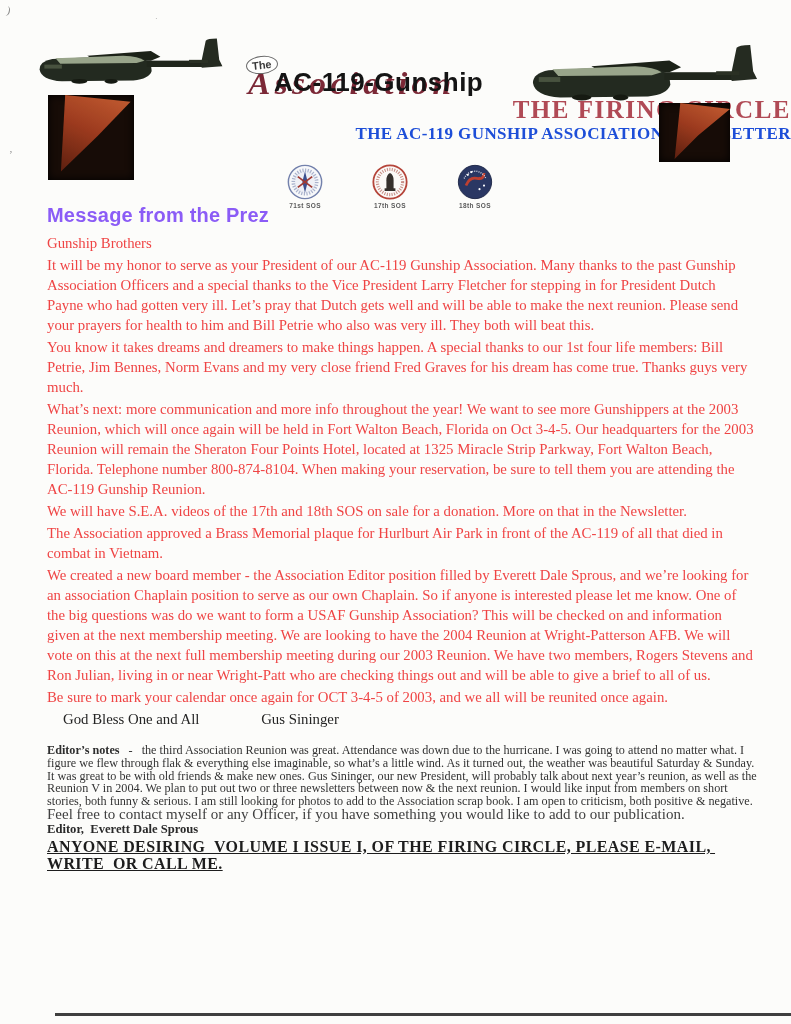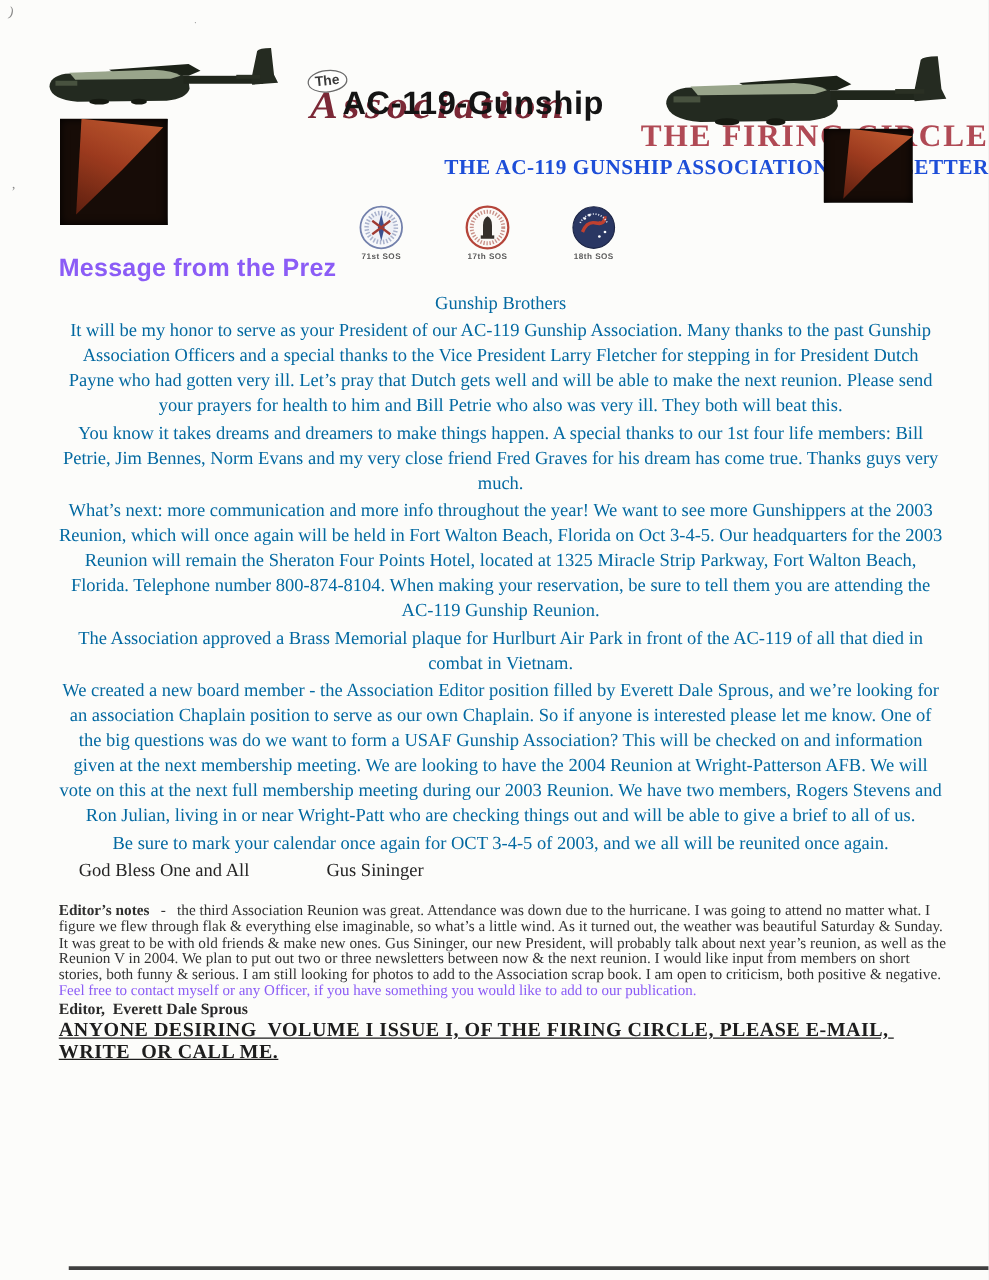--- a/index.html
+++ b/index.html
@@ -56,30 +56,30 @@
   
   .content { position:absolute; left:47px; top:194px; width:707px; }
   .issue-line {
     font:600 12.5px "Liberation Sans", sans-serif; color:#24365e;
     white-space:pre-wrap; margin:0;
   }
   .heading {
     margin:10px 0 0 0; font:800 20px "Liberation Sans", sans-serif;
     color:#3c5b96; letter-spacing:.2px;
   }
-  .content p.body { margin:2px 0 0 0; font-size:14.8px; line-height:20px; color:#0369a1;text-align:center; }
+  .content p.body { margin:2px 0 0 0; font-size:14.8px; line-height:20px; color:#ef4444; }
   .salutation { margin-top:6px !important; }
   .closing-line { margin:2px 0 0 16px; font-size:14.8px; line-height:20px; color:#242424; }
   .closing-line .sig { margin-left:58px; }
   
   .editor-block { margin-top:15px; width:716px; }
   .notes { margin:0; font-size:12.2px; line-height:12.8px; color:#333; }
   .notes .label { font-weight:700; color:#2e2e2e; }
   .notes .dash { margin:0 9px; }
-  .contact-line { margin:0; font-size:12px; line-height:13px; color:#8b5cf6; }
+  .contact-line { margin:0; font-size:15px; line-height:13px; color:#404040; }
   .byline { margin:1px 0 0 0; font-size:12.6px; line-height:14px; font-weight:700;
             color:#2a2a2a; white-space:pre-wrap; }
   .callout { margin:2px 0 0 0; font-size:16px; line-height:17px; font-weight:700;
              color:#1d1d1d; letter-spacing:.4px; text-decoration:underline;
              white-space:pre-wrap; }
   
   .scan-line { position:absolute; left:55px; right:0; top:1013px; height:3px;
                background:#3f3f3f; filter:blur(.4px); }
   .speck { position:absolute; color:#8a8a8a; font-size:11px; }
   .speck1 { left:7px; top:4px; transform:rotate(14deg); }
@@ -165,20 +165,21 @@
     </div>
   </div>
 
   <div class="content">
     <h2 class="heading" style="color: #8b5cf6;">Message from the Prez</h2>
 
     <p class="body salutation">Gunship Brothers</p>
     <p class="body">It will be my honor to serve as your President of our AC-119 Gunship Association.  Many thanks to the past Gunship Association Officers and a special thanks to the Vice President Larry Fletcher for stepping in for President Dutch Payne who had gotten very ill.  Let’s pray that Dutch gets well and will be able to make the next reunion.  Please send your prayers for health to him and Bill Petrie who also was very ill. They both will beat this.</p>
     <p class="body">You know it takes dreams and dreamers to make things happen. A special thanks to our 1st four life members: Bill Petrie, Jim Bennes, Norm Evans and my very close friend Fred Graves for his dream has come true. Thanks guys very much.</p>
     <p class="body">What’s next: more communication and more info throughout the year! We want to see more Gunshippers at the 2003 Reunion, which will once again will be held in Fort Walton Beach, Florida on Oct 3-4-5.   Our headquarters for the 2003 Reunion will remain the Sheraton Four Points Hotel, located at 1325 Miracle Strip Parkway, Fort Walton Beach, Florida. Telephone number 800-874-8104.  When making your reservation, be sure to tell them you are attending the AC-119 Gunship Reunion.</p>
+    <p class="body">We will have S.E.A. videos of the 17th and 18th SOS on sale for a donation. More on that in the Newsletter.</p>
     <p class="body">The Association approved a Brass Memorial plaque for Hurlburt Air Park in front of the AC-119 of all that died in combat in Vietnam.</p>
     <p class="body">We created a new board member - the Association Editor position filled by Everett Dale Sprous, and we’re looking for an association Chaplain position to serve as our own Chaplain. So if anyone is interested please let me know. One of the big questions was do we want to form a USAF Gunship Association? This will be checked on and information given at the next membership meeting. We are looking to have the 2004 Reunion at Wright-Patterson AFB.  We will vote on this at the next full membership meeting during our 2003 Reunion. We have two members, Rogers Stevens and Ron Julian, living in or near Wright-Patt who are checking things out and will be able to give a brief to all of us.</p>
     <p class="body">Be sure to mark your calendar once again for OCT 3-4-5 of 2003, and we all will be reunited once again.</p>
 
     <p class="closing-line">
       <span>God Bless One and All</span>
       <span class="sig">Gus Sininger</span>
     </p>
 
     <div class="editor-block">

